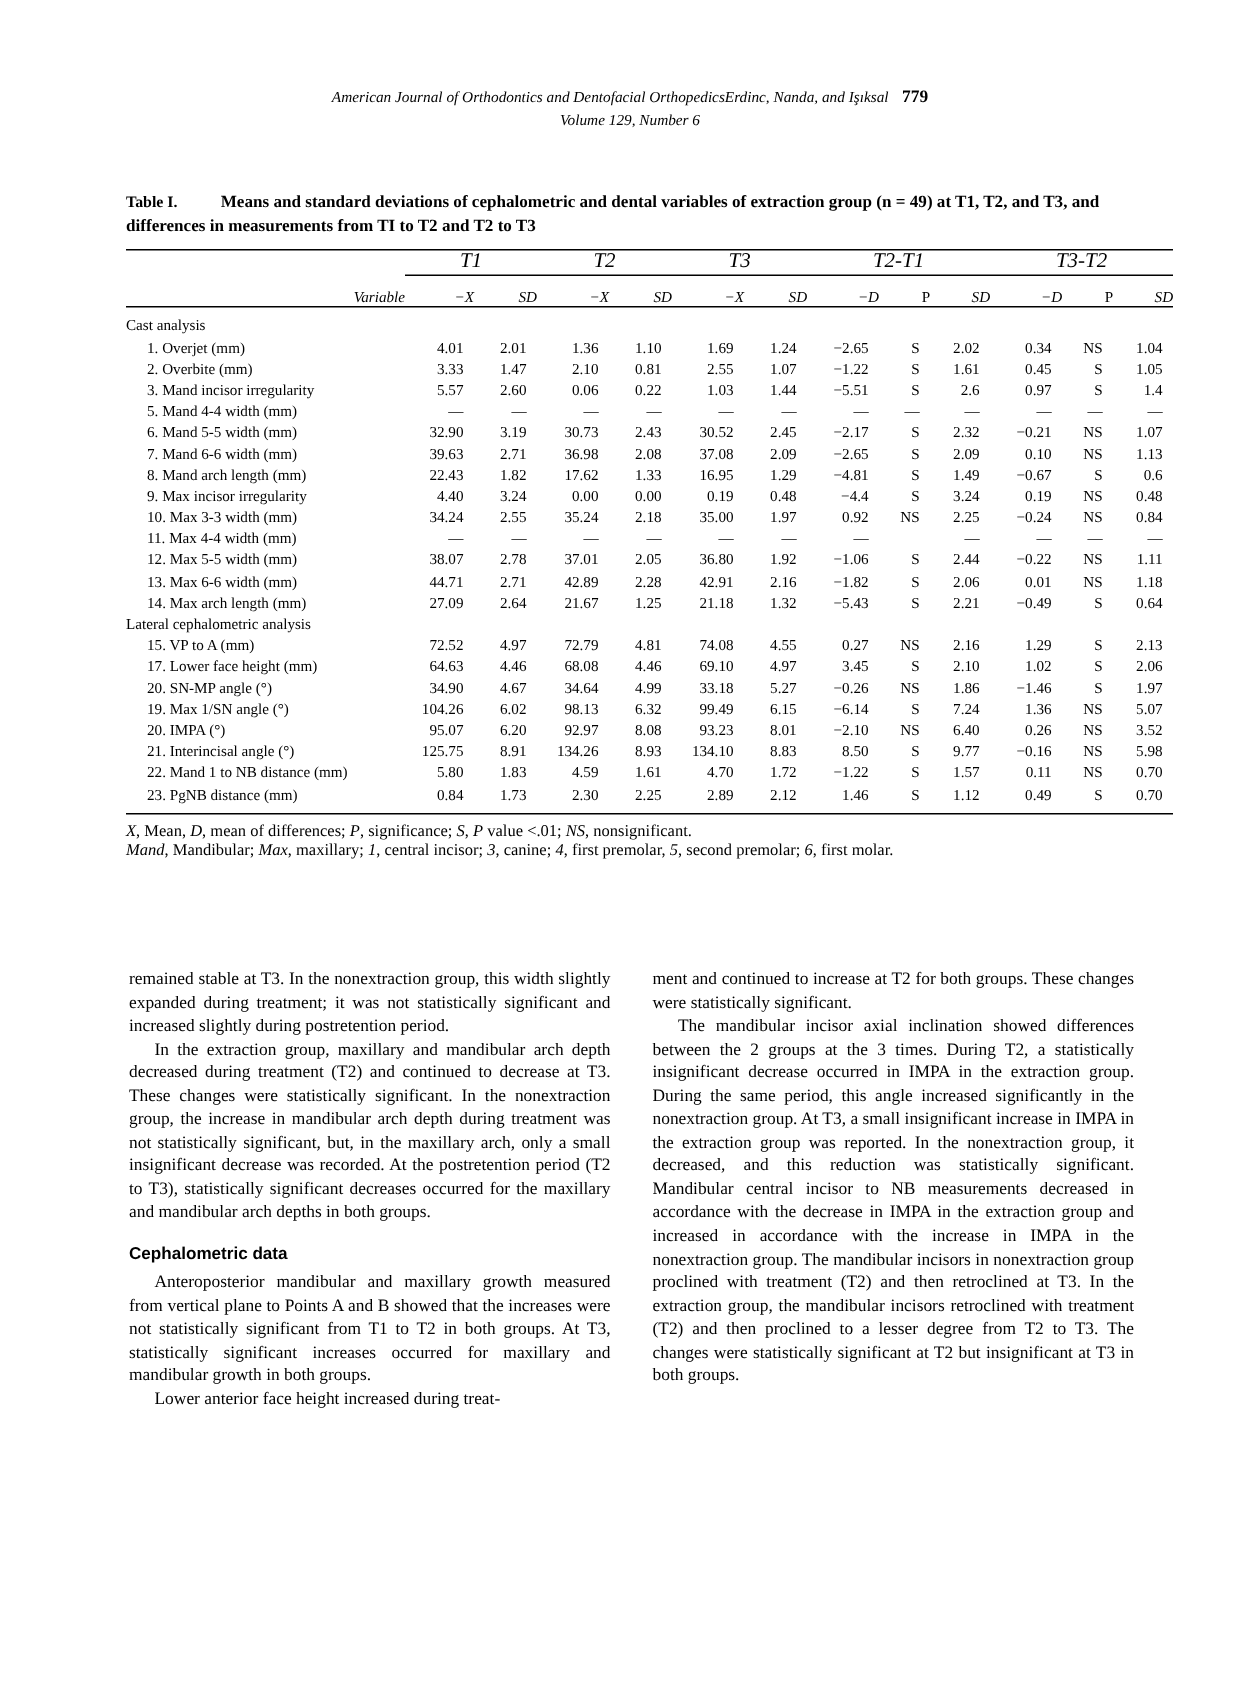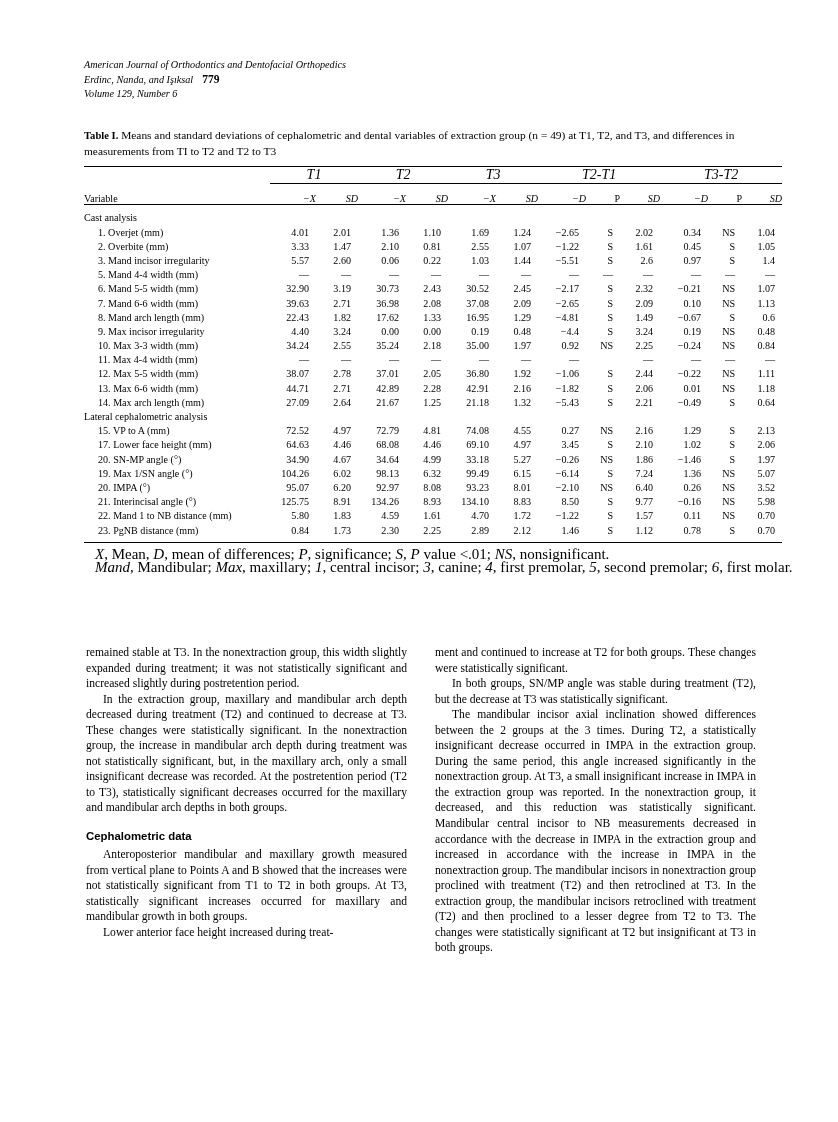--- a/index.html
+++ b/index.html
@@ -29,21 +29,20 @@
     top: 58px;
     width: 672px;
     font-size: 10.2px;
     line-height: 14.6px;
   }
   .runhead-row {
     display: flex;
     justify-content: center;
     align-items: baseline;
     white-space: nowrap;
-    flex-direction: column;
   }
   .runhead-journal {
     font-style: italic;
   }
   .runhead-authors {
     font-style: italic;
   }
   .runhead-page {
     font-style: normal;
     font-weight: bold;
@@ -65,22 +64,23 @@
     font-size: 11.2px;
     line-height: 15.6px;
     font-weight: bold;
     margin-bottom: 7px;
   }
   .table-caption .cap-label {
     font-weight: bold;
     font-size: 10.6px;
   }
   .table-caption .cap-text {
-    font-weight: normal;
+    font-weight: bold;
     font-size: 11.4px;
+    margin-left: 26px;
   }
 
   table.data {
     border-collapse: collapse;
     width: 676px;
     font-size: 10.1px;
     table-layout: fixed;
   }
   table.data td, table.data th {
     padding: 0;
@@ -103,21 +103,22 @@
 
   
   .sub-row td {
     height: 20px;
     text-align: right;
     font-size: 10.1px;
     padding-bottom: 3px;
     padding-right: 7px;
   }
   .sub-row td.var-head {
-    text-align: left;
+    text-align: right;
+    font-style: italic;
     padding-right: 0;
     padding-left: 0;
   }
   .ital { font-style: italic; }
 
   .rule-top { border-top: 1.4px solid #000; }
   .rule-bottom { border-bottom: 1.4px solid #000; }
 
   tr.header-underline > td { border-bottom: 1.4px solid #000; }
 
@@ -138,23 +139,22 @@
     text-align: left;
     padding-left: 0;
     font-size: 10.1px;
   }
   tr.spacer-row td { height: 4px; }
   .dash { letter-spacing: 0; }
 
   
   .footnotes {
     margin-top: 5px;
-    font-size: 15px;
+    font-size: 11px;
     line-height: 13.4px;
-    margin-left: 11px;
   }
   .footnotes div { white-space: nowrap; }
 
   
   .cols {
     position: absolute;
     left: 86px;
     top: 645px;
     width: 676px;
     display: flex;
@@ -564,21 +564,21 @@
             <td class="label">23. PgNB distance (mm)</td>
             <td>0.84</td>
             <td>1.73</td>
             <td>2.30</td>
             <td>2.25</td>
             <td>2.89</td>
             <td>2.12</td>
             <td>1.46</td>
             <td>S</td>
             <td>1.12</td>
-            <td>0.78</td>
+            <td>0.49</td>
             <td>S</td>
             <td>0.70</td>
           </tr>
         </tbody>
 
       <tbody>
         <tr>
           <td colspan="13" class="rule-bottom" style="height:6px"></td>
         </tr>
       </tbody>
@@ -597,18 +597,17 @@
   <div class="cols">
     <div class="col">
       <p class="noindent">remained stable at T3. In the nonextraction group, this width slightly expanded during treatment; it was not statistically significant and increased slightly during postretention period.</p>
       <p>In the extraction group, maxillary and mandibular arch depth decreased during treatment (T2) and continued to decrease at T3. These changes were statistically significant. In the nonextraction group, the increase in mandibular arch depth during treatment was not statistically significant, but, in the maxillary arch, only a small insignificant decrease was recorded. At the postretention period (T2 to T3), statistically significant decreases occurred for the maxillary and mandibular arch depths in both groups.</p>
       <h3>Cephalometric data</h3>
       <p>Anteroposterior mandibular and maxillary growth measured from vertical plane to Points A and B showed that the increases were not statistically significant from T1 to T2 in both groups. At T3, statistically significant increases occurred for maxillary and mandibular growth in both groups.</p>
       <p>Lower anterior face height increased during treat-</p>
     </div>
     <div class="col">
       <p class="noindent">ment and continued to increase at T2 for both groups. These changes were statistically significant.</p>
-      <p>In both groups, SN/MP angle was stable during treatment (T2), but the decrease at T3 was statistically significant.</p>
       <p>The mandibular incisor axial inclination showed differences between the 2 groups at the 3 times. During T2, a statistically insignificant decrease occurred in IMPA in the extraction group. During the same period, this angle increased significantly in the nonextraction group. At T3, a small insignificant increase in IMPA in the extraction group was reported. In the nonextraction group, it decreased, and this reduction was statistically significant. Mandibular central incisor to NB measurements decreased in accordance with the decrease in IMPA in the extraction group and increased in accordance with the increase in IMPA in the nonextraction group. The mandibular incisors in nonextraction group proclined with treatment (T2) and then retroclined at T3. In the extraction group, the mandibular incisors retroclined with treatment (T2) and then proclined to a lesser degree from T2 to T3. The changes were statistically significant at T2 but insignificant at T3 in both groups.</p>
     </div>
   </div>
 
 </div>
 
 </body></html>

